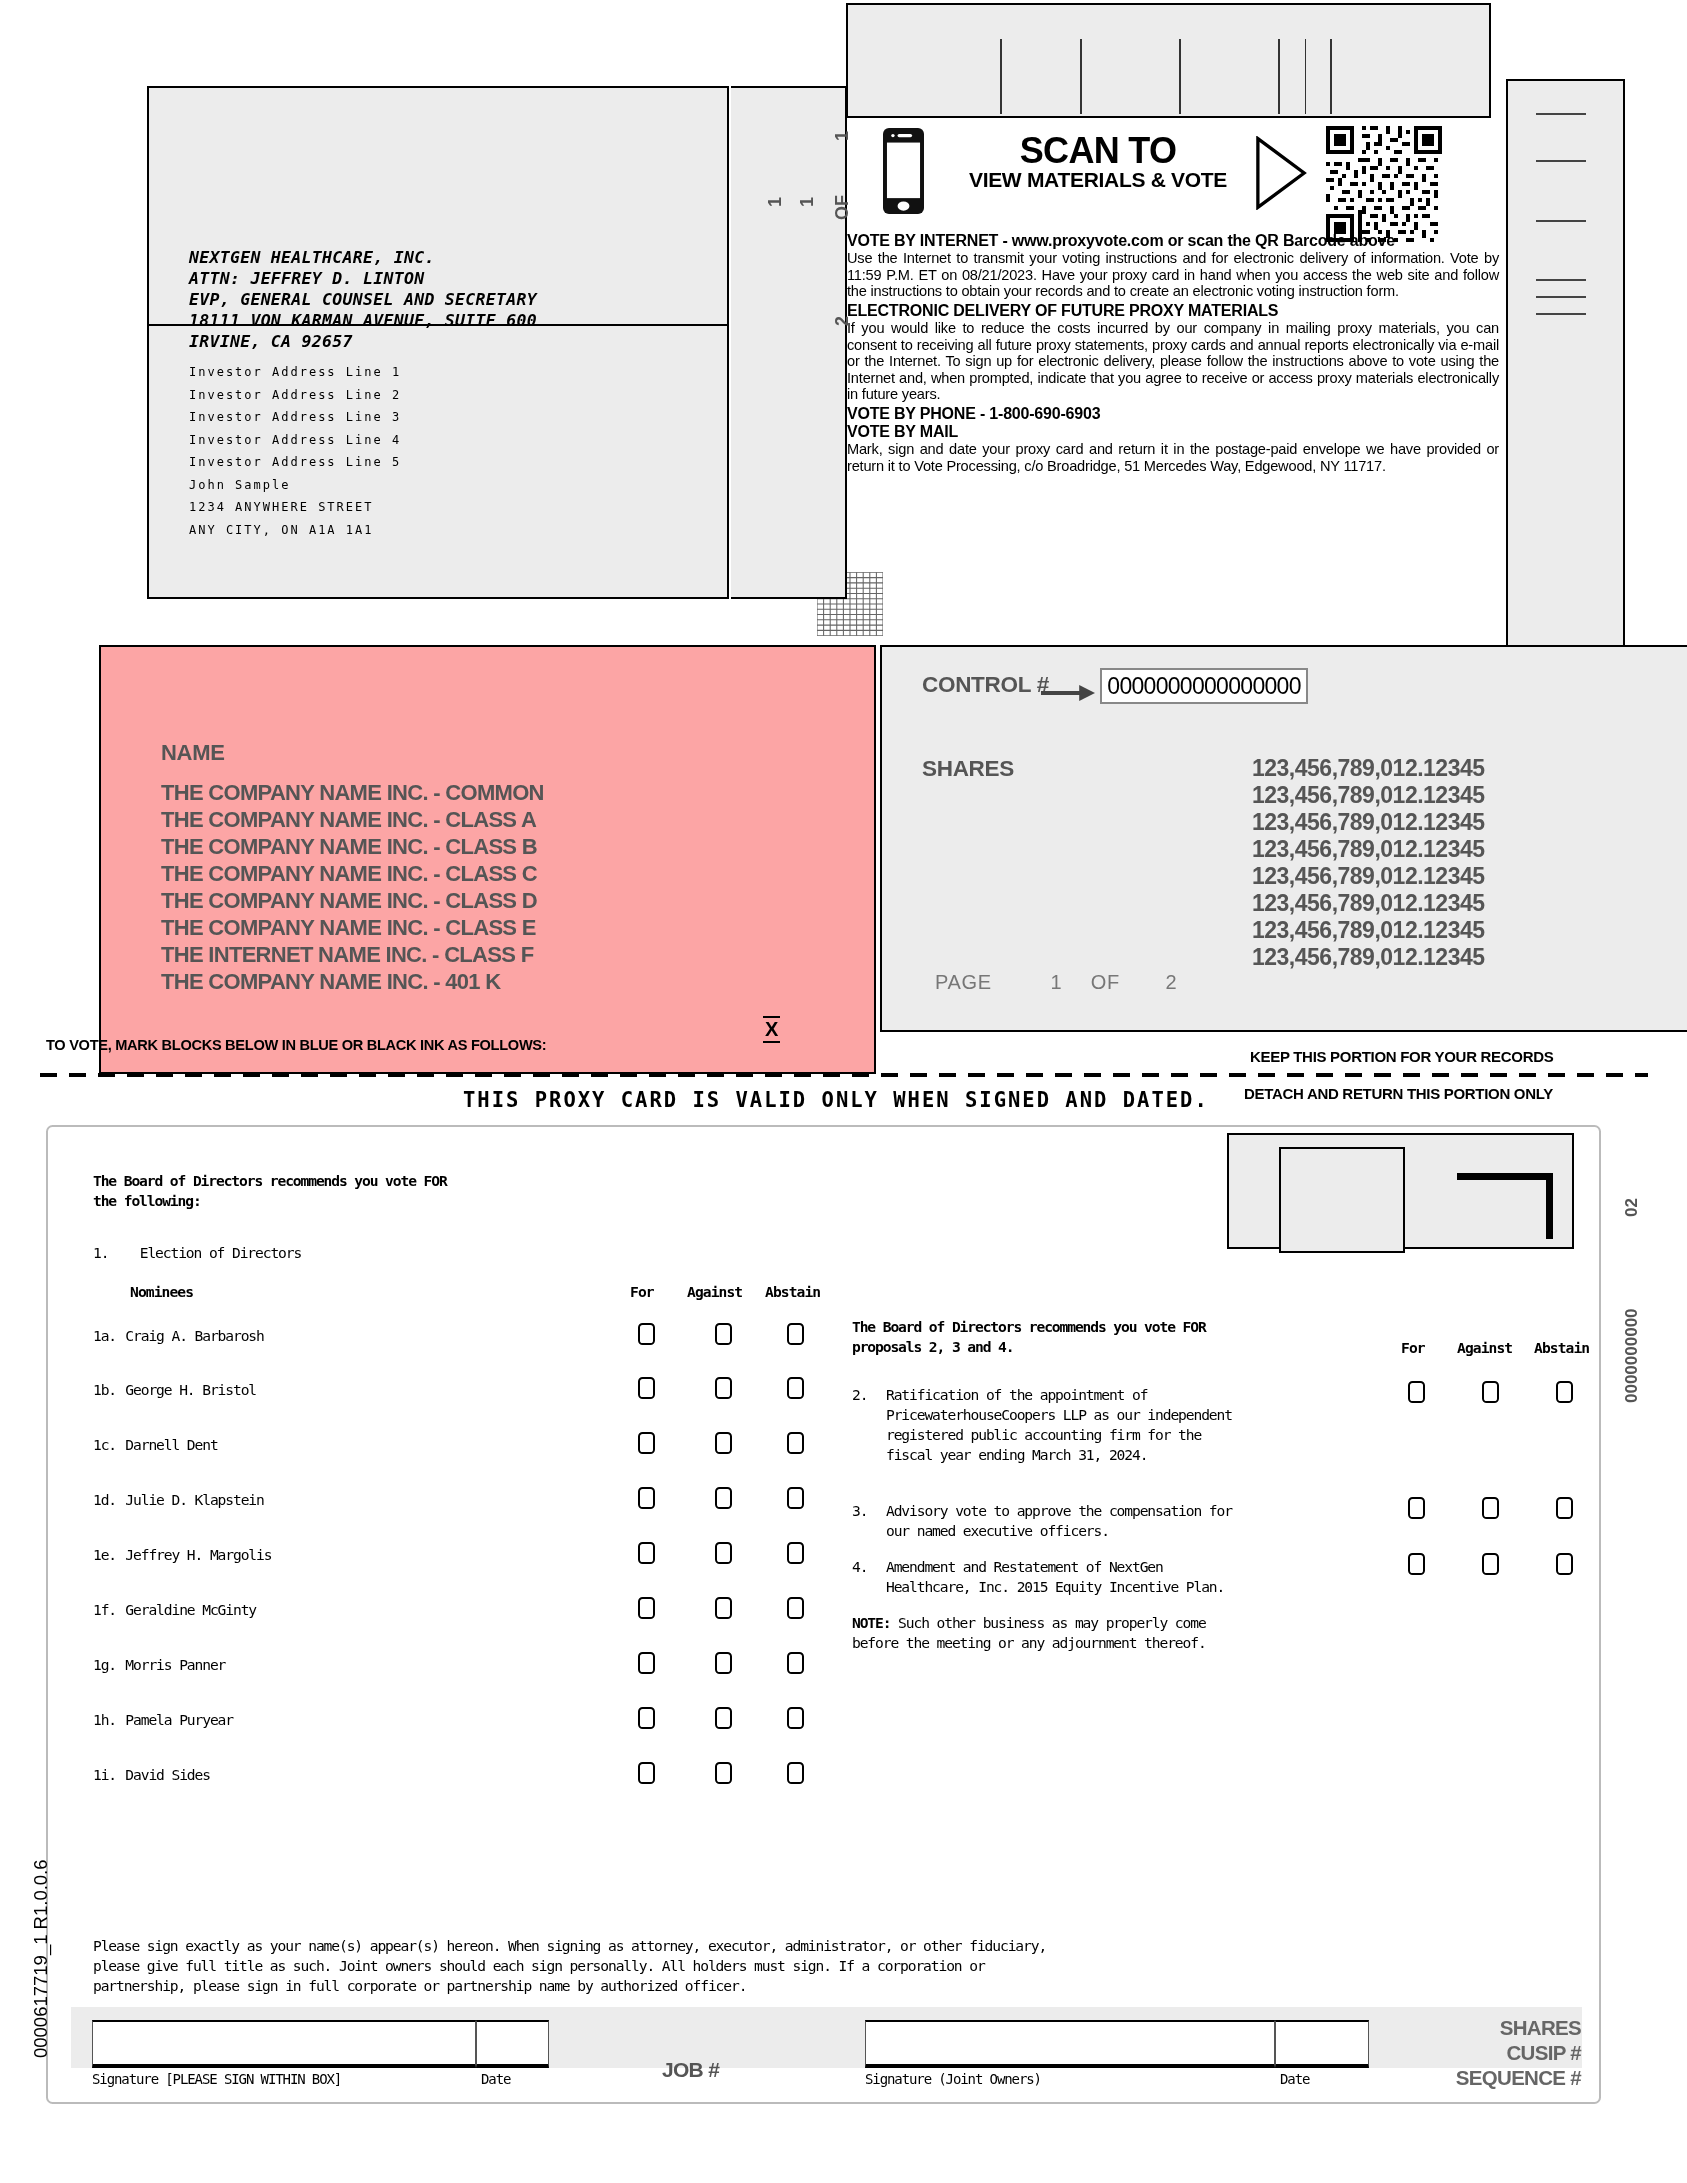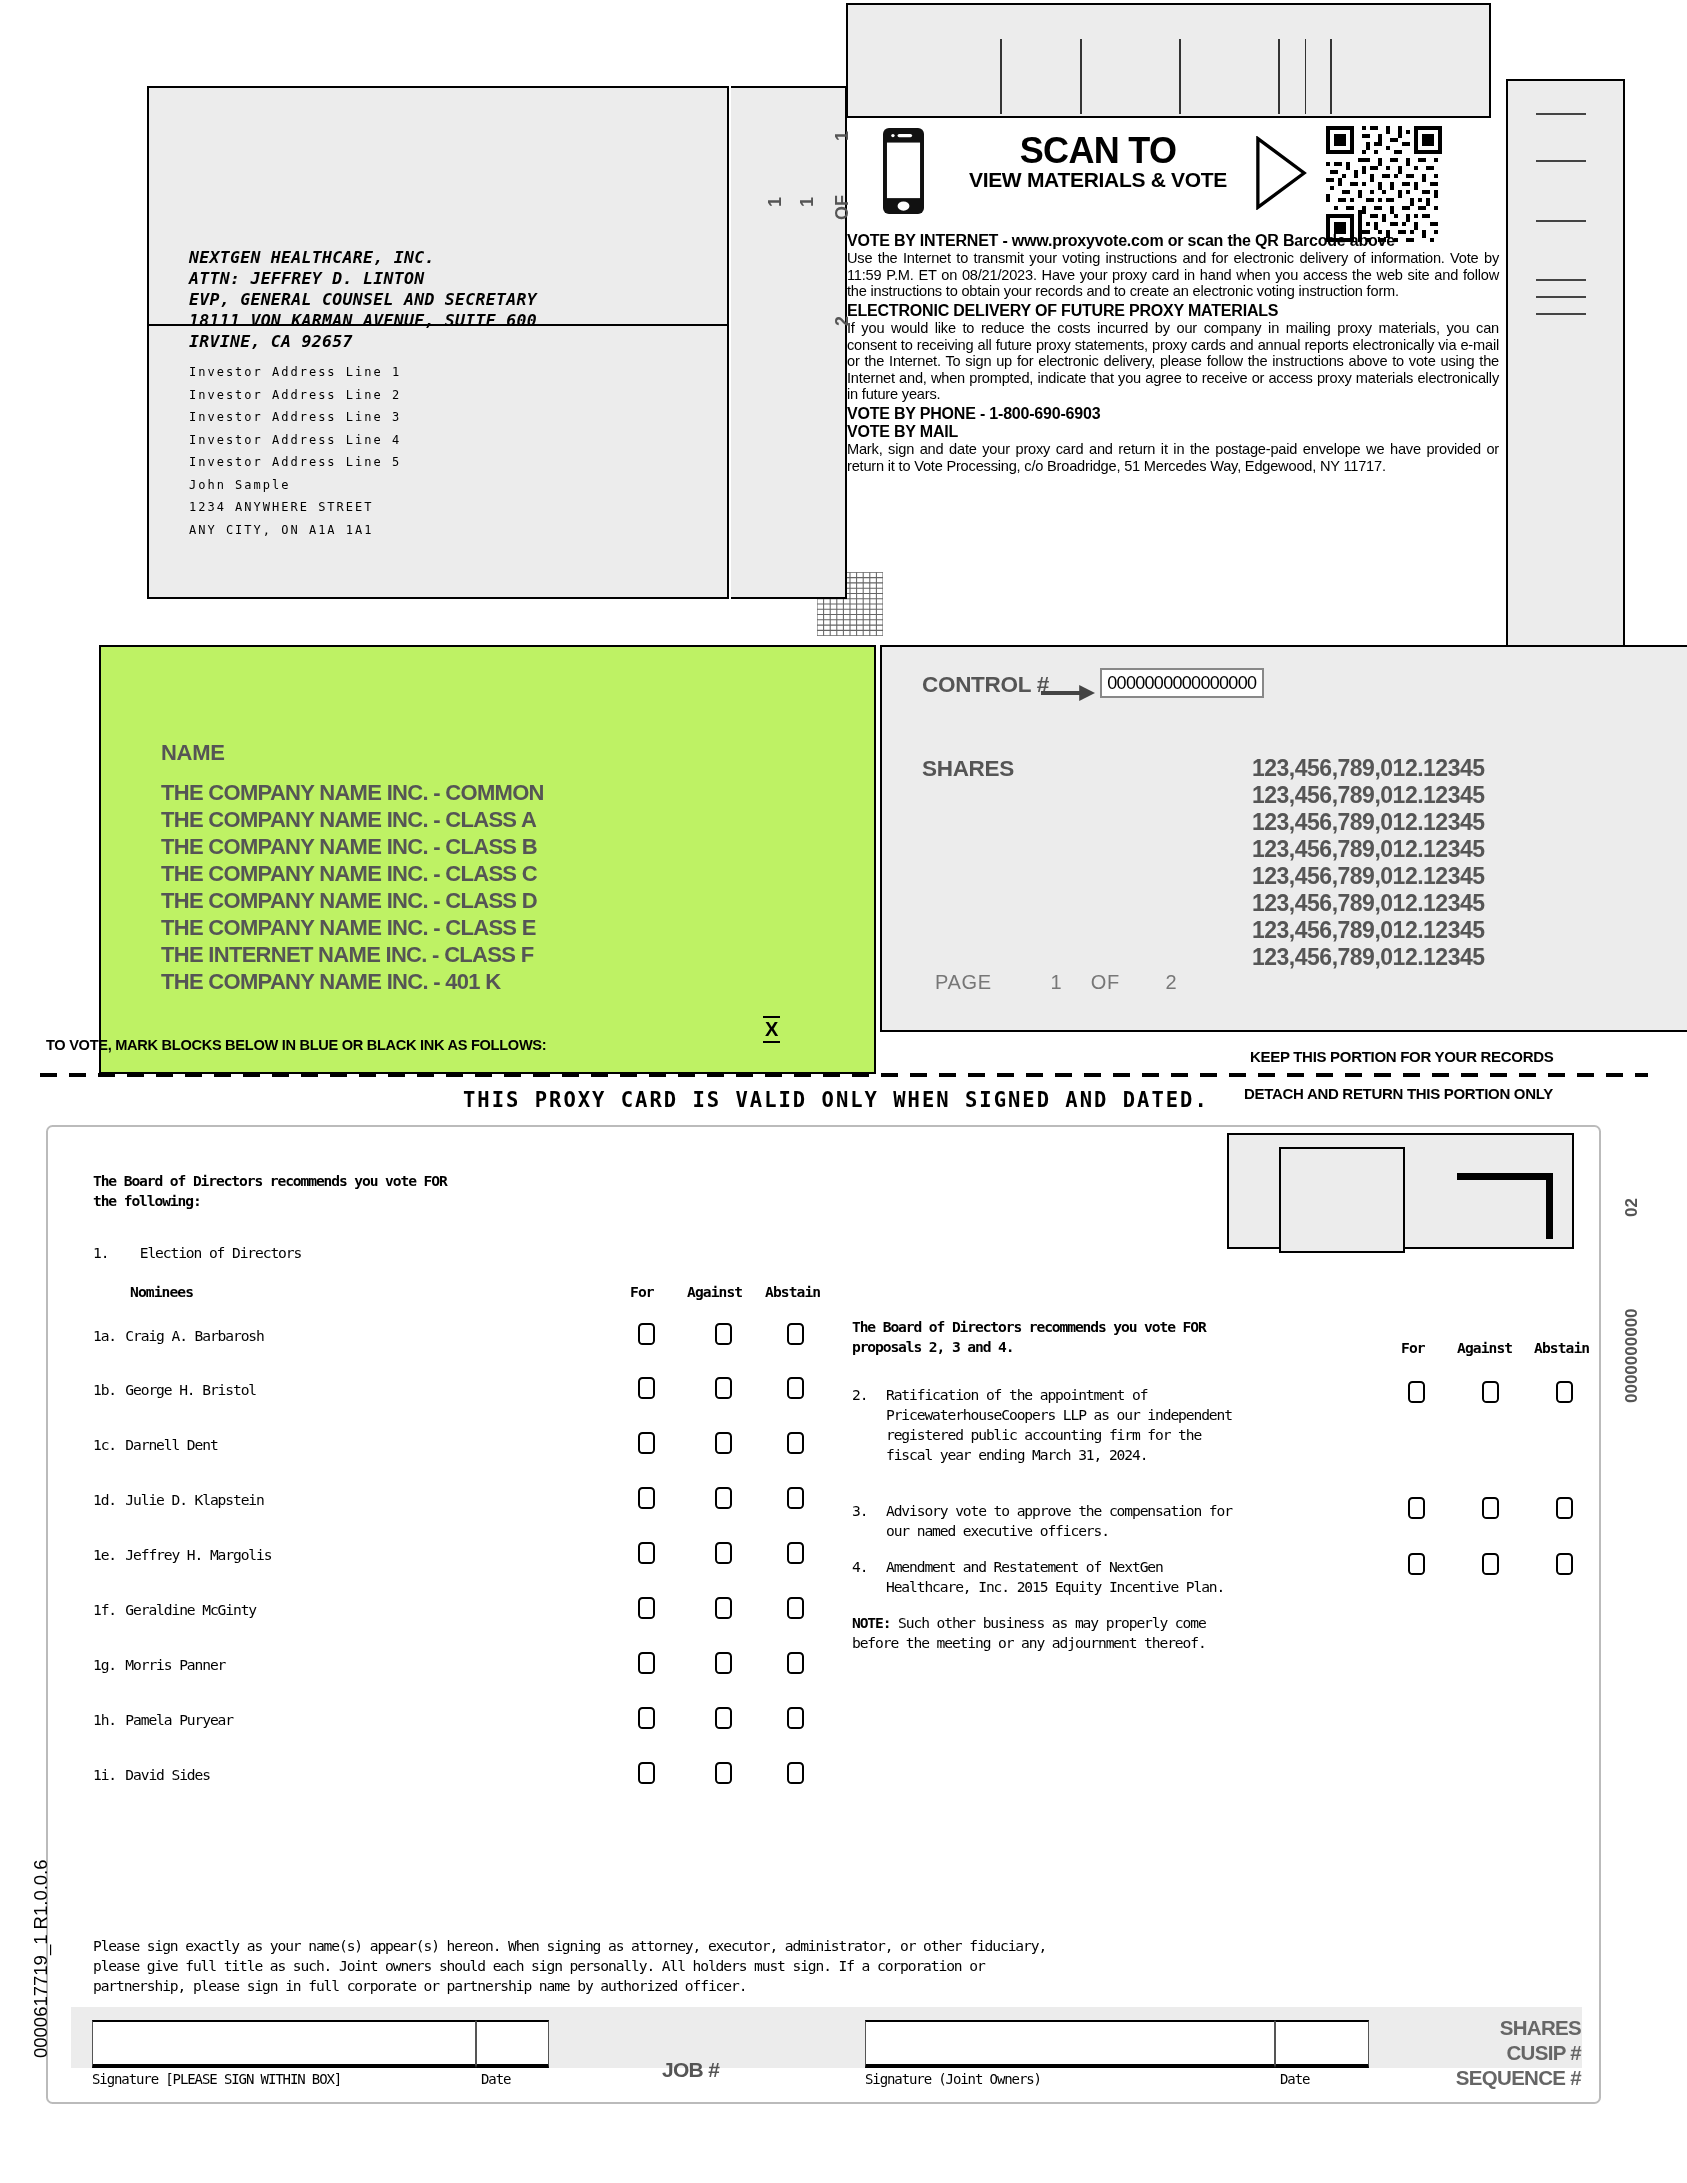--- a/index.html
+++ b/index.html
@@ -48,31 +48,31 @@
   
   #tickpanel { left:1506px; top:79px; width:119px; height:569px; background:#ececec; border:2px solid #000; }
   #tickpanel .tk { position:absolute; left:28px; width:50px; height:2px; background:#444; }
 
   
   #instr { left:847px; top:232px; width:652px; }
   #instr h4 { margin:0; font-size:16px; font-weight:bold; letter-spacing:-0.2px; }
   #instr p  { margin:0 0 2.6px 0; font-size:14.6px; line-height:16.5px; text-align:justify; letter-spacing:-0.2px; }
 
   
-  #name-panel { left:99px; top:645px; width:777px; height:429px; background:#bef264; border:2px solid #000; }
+  #name-panel { left:99px; top:645px; width:777px; height:429px; background:#fca5a5; border:2px solid #000; }
   #name-panel .nhdr { position:absolute; left:60px; top:93px; font-size:22px; font-weight:bold; color:#555;
                       font-family:"Liberation Sans", sans-serif; letter-spacing:-0.3px;}
   #name-panel .nlist{ position:absolute; left:60px; top:132px; font-size:22px; font-weight:bold; color:#555;
                       line-height:27px; letter-spacing:-0.7px; }
 
   #shares-panel { left:880px; top:645px; width:860px; height:387px; background:#ececec; border:2px solid #000; }
   #ctl-lbl { position:absolute; left:40px; top:25px; font-size:22.5px; font-weight:bold; color:#555; letter-spacing:-0.3px;}
   #ctl-arrow { position:absolute; left:159px; top:36px; }
   #ctl-box { position:absolute; left:218px; top:21px; border:2px solid #888; background:#fff;
-             padding:2.6px 5.3px; font-size:18px; letter-spacing:-0.7px; font-family:"Liberation Sans", sans-serif; }
+             padding:2.6px 5.3px; font-size:23px; letter-spacing:-0.7px; font-family:"Liberation Sans", sans-serif; }
   #sh-lbl { position:absolute; left:40px; top:109px; font-size:22.5px; font-weight:bold; color:#555; letter-spacing:-0.3px;}
   #sh-vals{ position:absolute; left:370px; top:108px; font-size:23px; font-weight:bold; color:#555;
             line-height:27px; letter-spacing:-0.5px; text-align:left;}
   #page-row{ position:absolute; left:53px; top:324px; font-size:20px; color:#777; letter-spacing:0.7px;
              font-family:"Liberation Sans", sans-serif; }
   #page-row span { display:inline-block; }
 
   
   #tovote { left:46px; top:1037px; font-size:14.6px; font-weight:bold; letter-spacing:-0.3px; }
   #xmark  { left:763px; top:1016px; font-size:20px; font-weight:bold;

